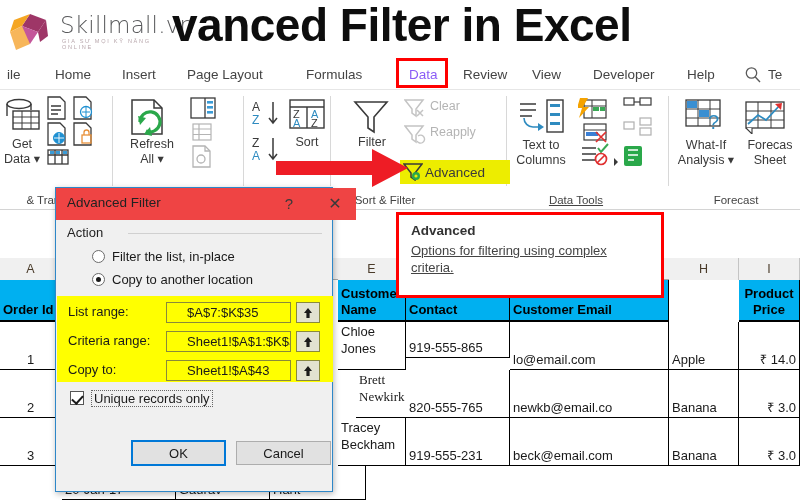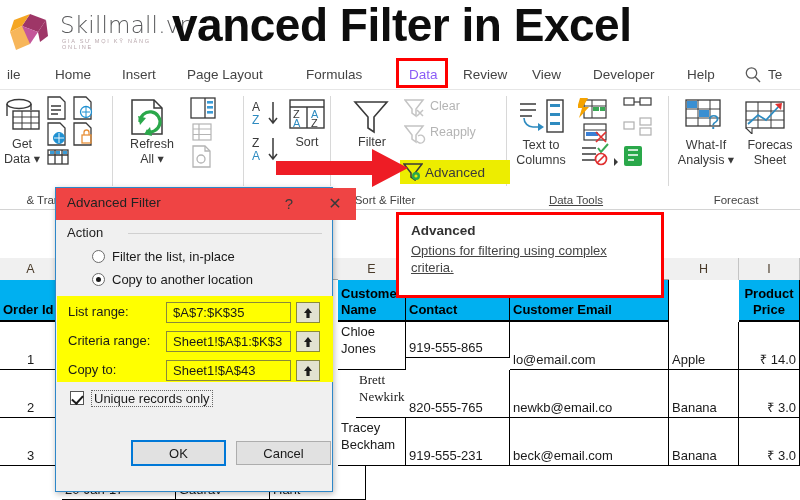--- a/index.html
+++ b/index.html
@@ -178,21 +178,21 @@
     background:#ffff00;
   }
   .field-row { position:absolute; left:0; width:276px; height:26px; }
   .field-label {
     position:absolute; left:12px; top:4px; font-size:13px; color:#1a1a1a;
     white-space:nowrap;
   }
   .field-box {
     position:absolute; left:110px; top:2px; width:125px; height:21px;
     background:#ffff00; border:1px solid #8a8a3a;
-    font-size:13px; color:#1a1a1a; padding:2px 6px; overflow:hidden;
+    font-size:13px; color:#1a1a1a; padding:2px 20px; overflow:hidden;
     white-space:nowrap; display:flex; align-items:center;
   }
   .collapse-btn {
     position:absolute; left:240px; top:2px; width:24px; height:21px;
     background:#e2e2d0; border:1px solid #8a8a3a;
     display:flex; align-items:center; justify-content:center;
   }
   #unique-row {
     position:absolute; left:14px; top:200px; height:20px;
     display:flex; align-items:center;

